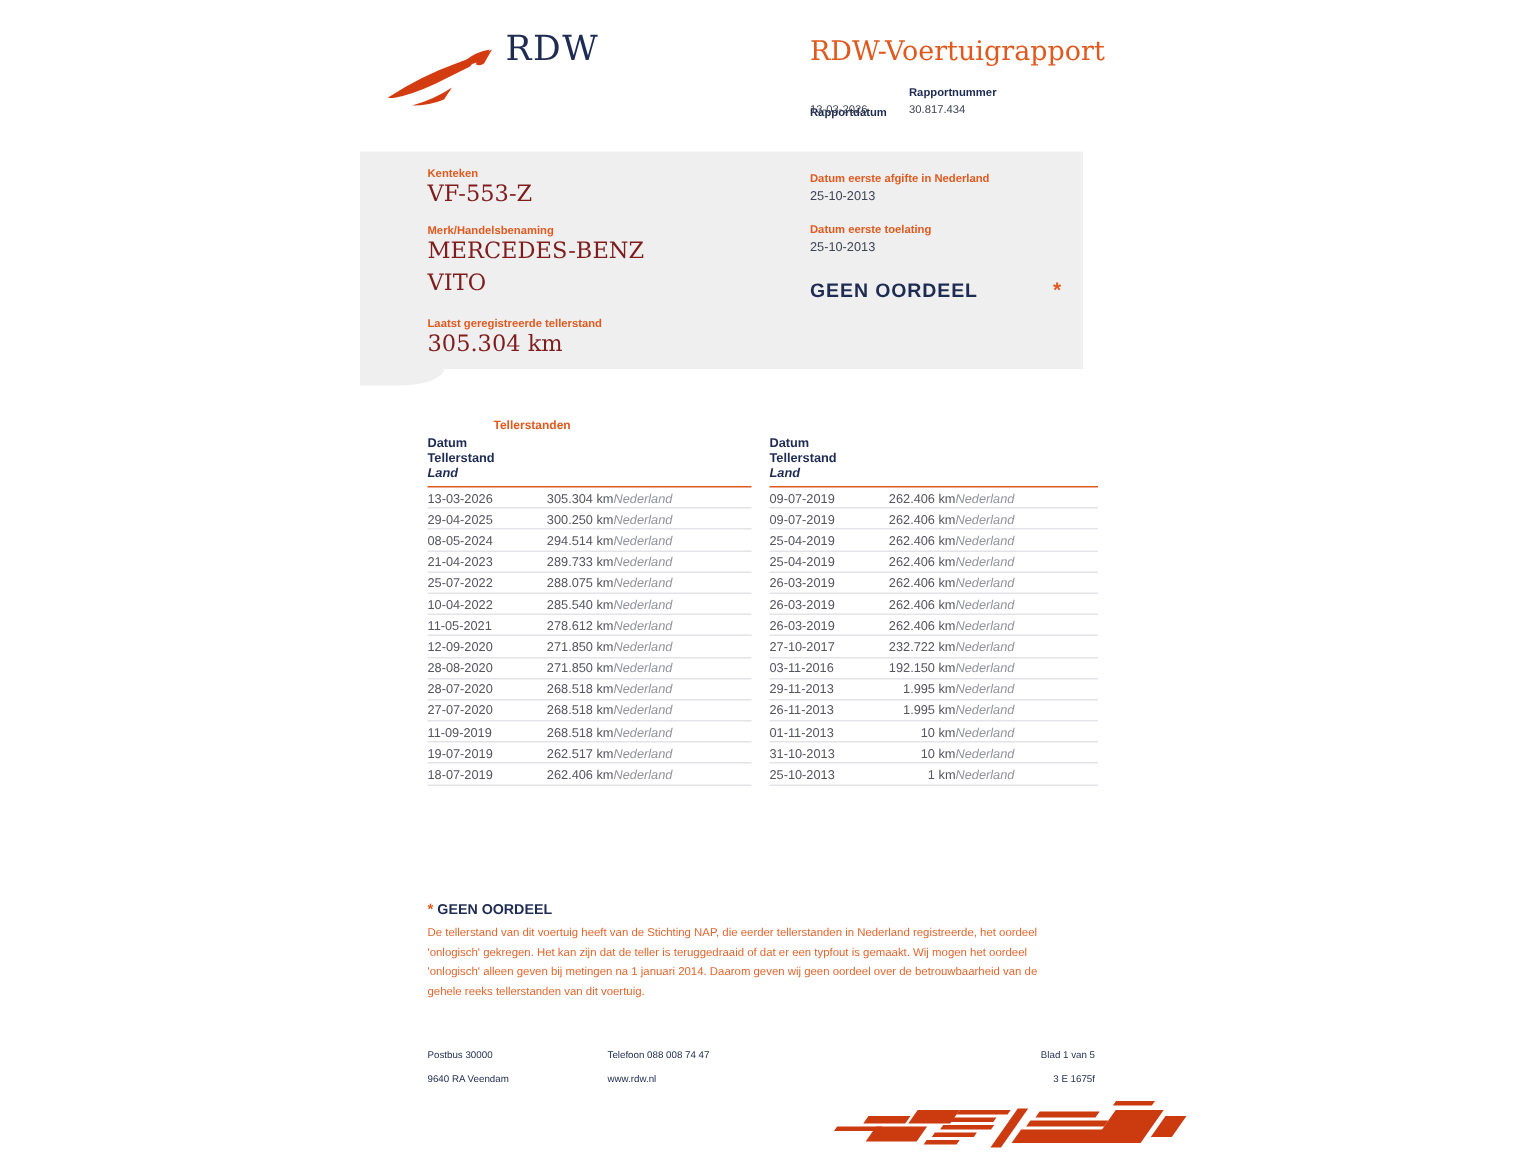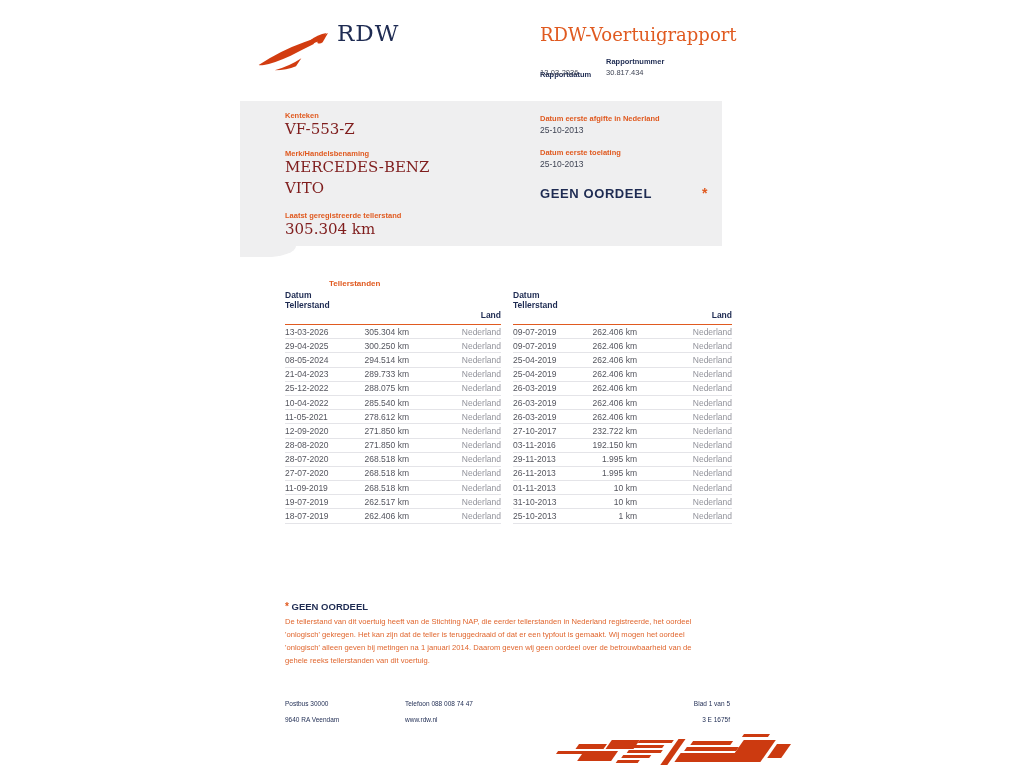--- a/index.html
+++ b/index.html
@@ -31,21 +31,21 @@
   
   .tbl-title{left:285px;top:279px;font-size:8px;font-weight:bold;color:#e05a20;margin-left:44px;}
   .otable{top:290px;}
   .otable .thead{display:flex;padding-bottom:4px;border-bottom:1.5px solid #e05a20;
     font-size:8.5px;font-weight:bold;color:#1e2b52;flex-direction:column;}
   .trow{display:flex;align-items:center;height:13.2px;border-bottom:1px solid #e4e4e8;
     font-size:8.5px;color:#54555e;}
   .c1{width:67px;text-align:left;}
   .c2{width:57px;text-align:left;}
   .trow .c2{text-align:right;}
-  .c3{flex:1;text-align:right;}
+  .c3{flex:1;font-style:italic;}
   .trow .c3{color:#92939b;}
 
   
   .note-head{left:285px;top:601px;font-size:9.5px;font-weight:bold;color:#1e2b52;text-align:right;}
   .note-head .star{font-size:10px;}
   .note-body{left:285px;top:615px;width:424px;font-size:7.6px;line-height:13px;
     color:#e0662e;}
 
   
   .foot{font-size:6.5px;color:#1e2b52;}
@@ -120,21 +120,21 @@
         <span class="c1">08-05-2024</span>
         <span class="c2">294.514 km</span>
         <span class="c3">Nederland</span>
       </div>
       <div class="trow">
         <span class="c1">21-04-2023</span>
         <span class="c2">289.733 km</span>
         <span class="c3">Nederland</span>
       </div>
       <div class="trow">
-        <span class="c1">25-12-2022</span>
+        <span class="c1">25-07-2022</span>
         <span class="c2">288.075 km</span>
         <span class="c3">Nederland</span>
       </div>
       <div class="trow">
         <span class="c1">10-04-2022</span>
         <span class="c2">285.540 km</span>
         <span class="c3">Nederland</span>
       </div>
       <div class="trow">
         <span class="c1">11-05-2021</span>

